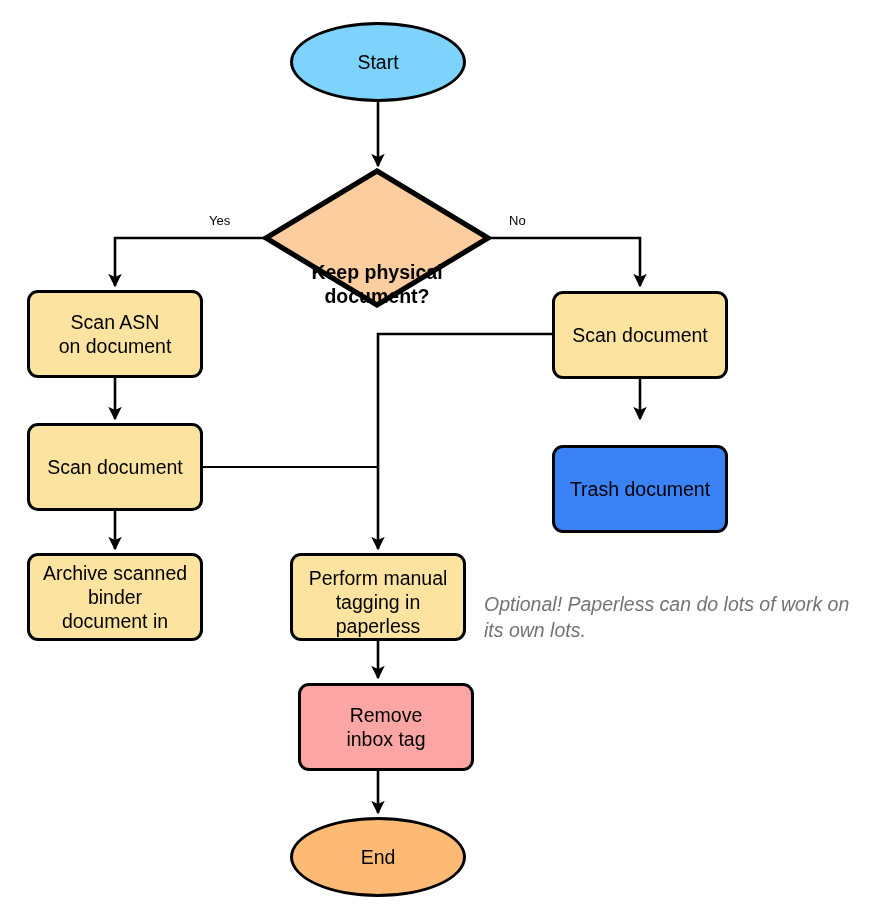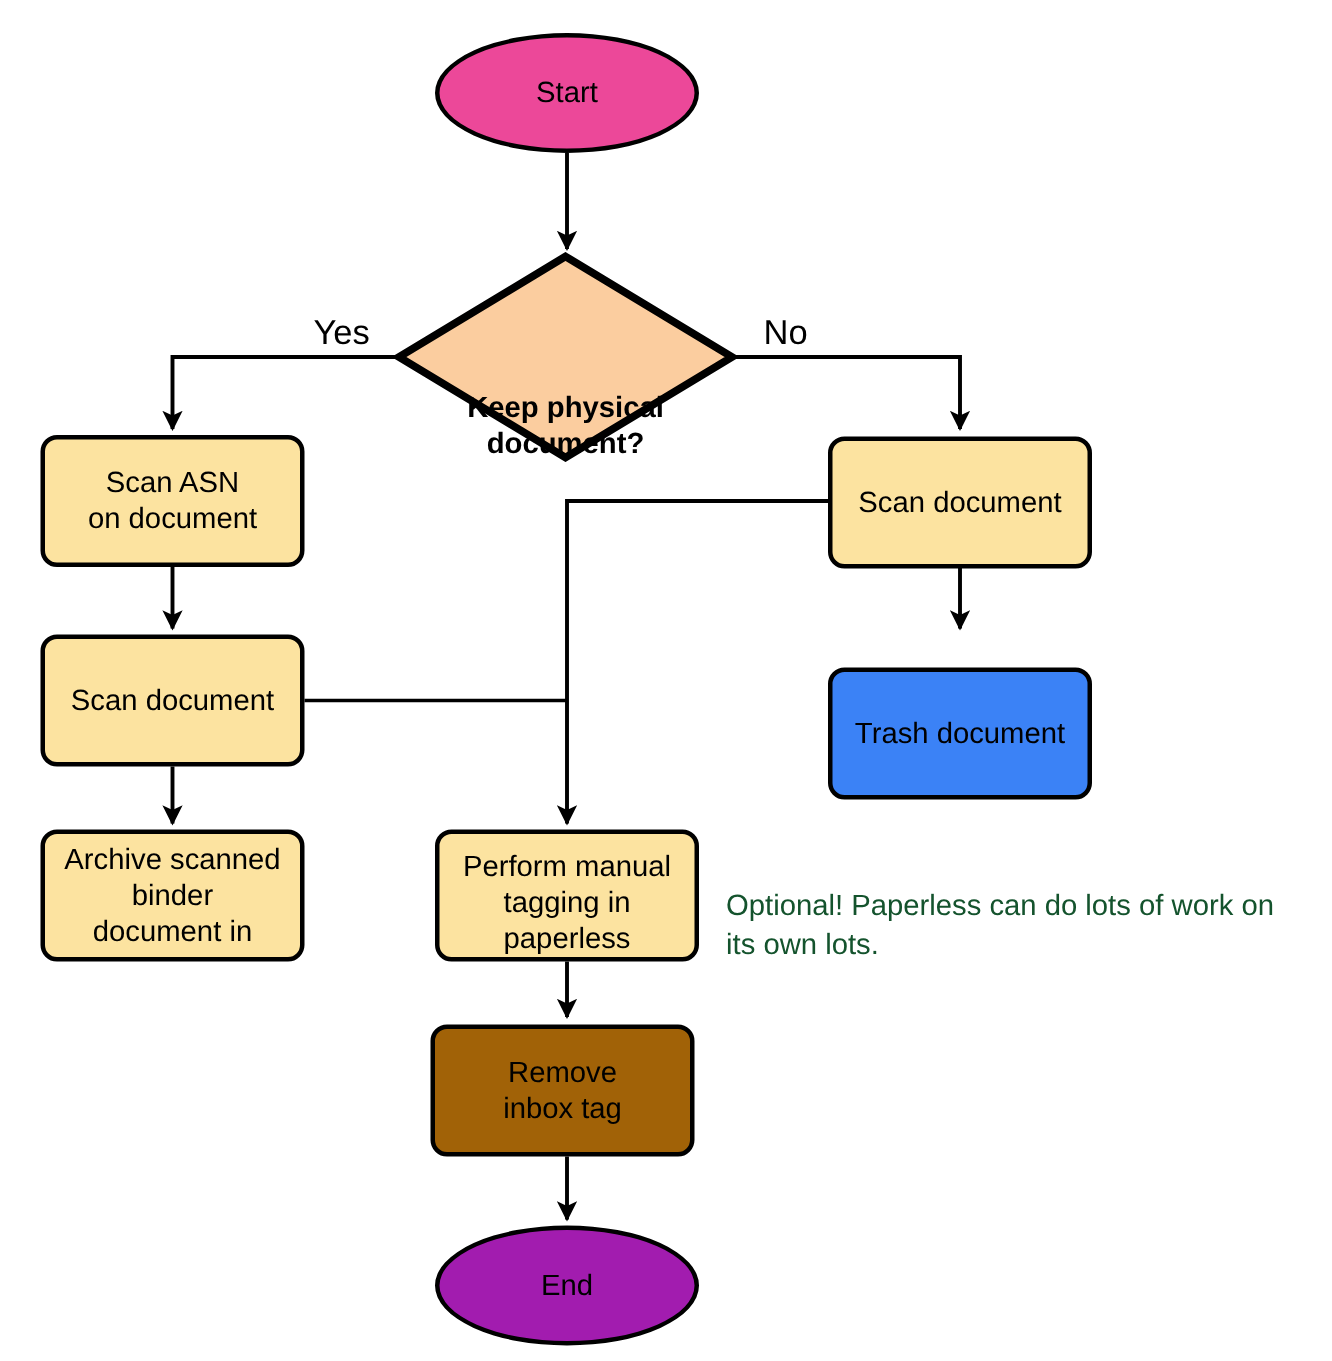--- a/index.html
+++ b/index.html
@@ -64,29 +64,30 @@
     position: relative;
     text-align: center;
     color: #000000;
     font-size: 19.5px;
     line-height: 24px;
     z-index: 2;
   }
   .edge-label {
     position: absolute;
     color: #000000;
-    font-size: 23px;
+    font-size: 13px;
     line-height: 22px;
     white-space: nowrap;
   }
   .note {
     position: absolute;
+    font-style: italic;
     font-size: 19.5px;
     line-height: 26px;
-    color: #14532d;
+    color: #737373;
   }
 </style>
 </head>
 <body>
 
 <div id="flowchart-canvas">
 
   <svg id="edge-layer" viewBox="0 0 888 907" width="888" height="907">
     <defs>
       <marker id="arrowhead" viewBox="0 0 10 10" refX="9" refY="5" markerWidth="5.2" markerHeight="5.2" orient="auto-start-reverse">
@@ -108,21 +109,21 @@
 
     <path d="M 552 334 L 378 334 L 378 549" stroke="#000000" stroke-width="2.6" fill="none" stroke-linejoin="miter" marker-end="url(#arrowhead)"></path>
 
     <path d="M 203 467 L 378 467" stroke="#000000" stroke-width="2.2" fill="none" stroke-linejoin="miter"></path>
 
     <path d="M 378 641 L 378 678" stroke="#000000" stroke-width="2.6" fill="none" marker-end="url(#arrowhead)"></path>
 
     <path d="M 378 771 L 378 813" stroke="#000000" stroke-width="2.6" fill="none" marker-end="url(#arrowhead)"></path>
   </svg>
 
-  <div class="node node-terminator" style="left:290px; top:22px; width:176px; height:80px; background:#ec4899;">
+  <div class="node node-terminator" style="left:290px; top:22px; width:176px; height:80px; background:#7dd3fc;">
     <span>Start</span>
   </div>
 
   <div class="node-decision-wrap" style="left:263px; top:168px; width:228px; height:140px;">
     <svg width="228" height="140" viewBox="0 0 228 140">
       <polygon points="114,3 225,70 114,137 3,70" fill="#fbcd9f" stroke="#000000" stroke-width="5.2" stroke-linejoin="miter"></polygon>
     </svg>
     <div class="node-decision-label">
       <div>Keep physical</div>
       <div>document?</div>
@@ -161,28 +162,28 @@
   </div>
 
   <div class="node node-process" style="left:290px; top:553px; width:176px; height:88px; background:#fce3a0;align-items:flex-end;">
     <div>
       <div>Perform manual</div>
       <div>tagging in</div>
       <div>paperless</div>
     </div>
   </div>
 
-  <div class="node node-process" style="left:287px; top:683px; width:176px; height:88px; background:#a16207;">
+  <div class="node node-process" style="left:298px; top:683px; width:176px; height:88px; background:#fca5a5;">
     <div>
       <div>Remove</div>
       <div>inbox tag</div>
     </div>
   </div>
 
-  <div class="node node-terminator" style="left:290px; top:817px; width:176px; height:80px; background:#a21caf;justify-content:center;">
+  <div class="node node-terminator" style="left:290px; top:817px; width:176px; height:80px; background:#fdba74;justify-content:center;">
     <span>End</span>
   </div>
 
   <div class="note" style="left:484px; top:591px; width:400px;">
     <div>Optional! Paperless can do lots of work on</div>
     <div>its own lots.</div>
   </div>
 
 </div>
 

